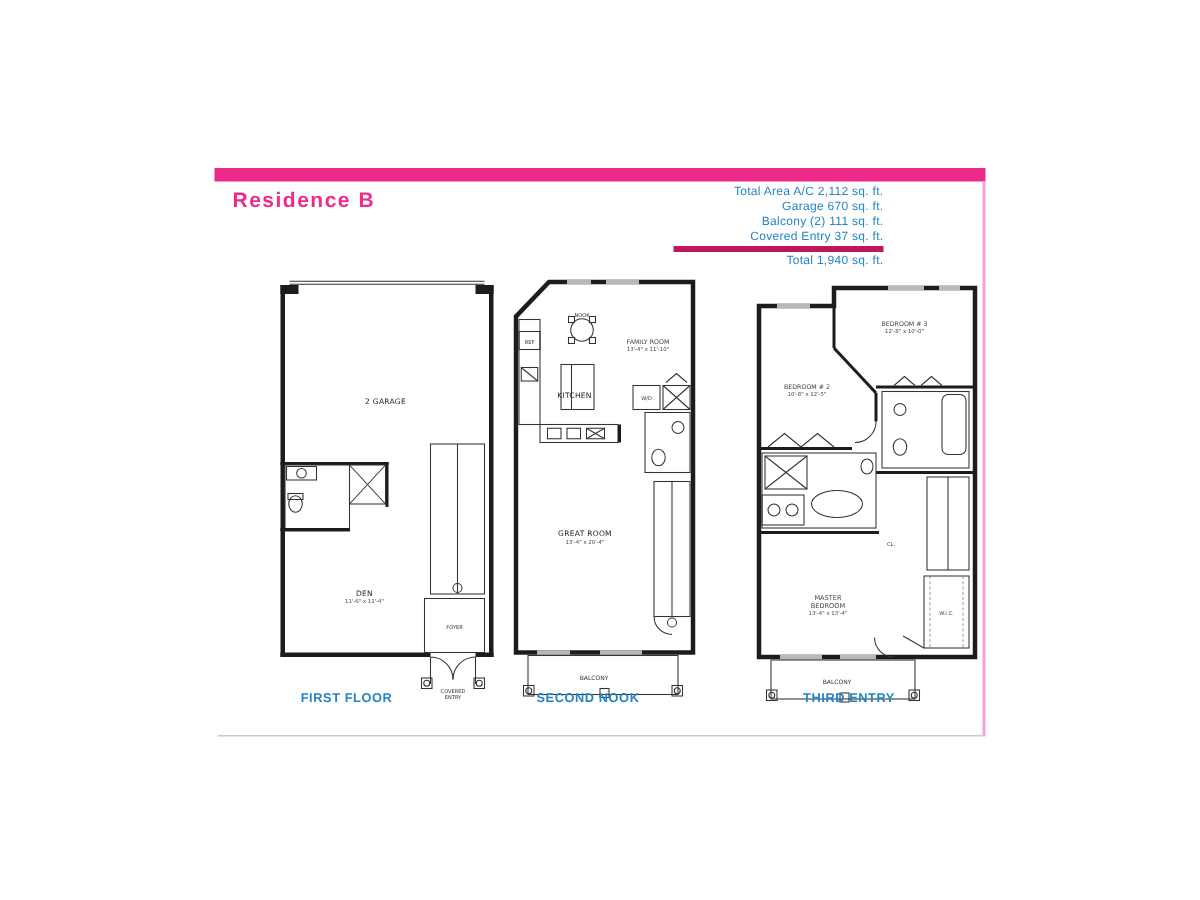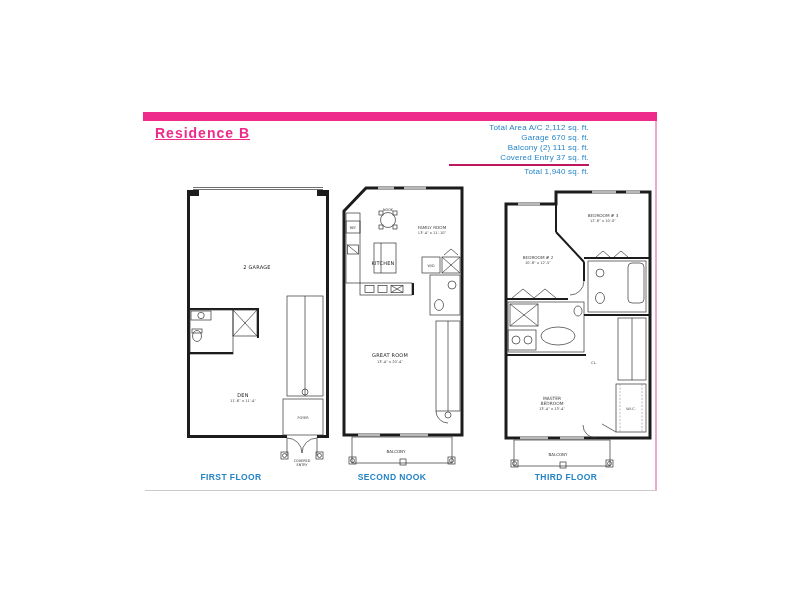--- a/index.html
+++ b/index.html
@@ -2,25 +2,25 @@
 <html><head>
 <meta charset="utf-8">
 <style>
   html,body{margin:0;padding:0;background:#fff;}
   #stage{position:relative;width:800px;height:600px;background:#ffffff;overflow:hidden;
          font-family:"Liberation Sans","DejaVu Sans",sans-serif;}
   .pink-bar{position:absolute;left:143px;top:112px;width:514px;height:9px;background:#ee2a8b;}
   .right-rule{position:absolute;left:655px;top:121px;width:2px;height:369px;background:#f0a6cd;}
   .bottom-rule{position:absolute;left:145px;top:490px;width:512px;height:1px;background:#c9c9c9;}
   .title{position:absolute;left:155px;top:125px;font-size:14px;font-weight:bold;
-         letter-spacing:1px;color:#ee2a8b;text-decoration:underline;}
+         letter-spacing:1px;color:#ee2a8b;}
   .summary{position:absolute;left:449px;top:123px;width:140px;text-align:right;
            color:#2584c6;font-size:8px;line-height:10px;letter-spacing:.2px;font-weight:normal;}
-  .summary .rule-line{border-bottom:2px solid #be185d;padding-bottom:1px;margin-bottom:1px;}
-  .floor-caption{position:absolute;top:472px;width:120px;text-align:center;color:#2584c6;
+  .summary .rule-line{border-bottom:4px solid #be185d;padding-bottom:1px;margin-bottom:1px;}
+  .floor-caption{position:absolute;top:460px;width:120px;text-align:center;color:#2584c6;
                  font-size:8.5px;font-weight:bold;letter-spacing:.4px;}
   .plan{position:absolute;}
   .plan svg{display:block;}
   .plan-label{font-family:"DejaVu Sans",sans-serif;font-size:5px;fill:#222;letter-spacing:.2px;}
   .plan-dims{font-family:"DejaVu Sans",sans-serif;font-size:3.6px;fill:#444;}
   .plan-tiny{font-family:"DejaVu Sans",sans-serif;font-size:3.4px;fill:#333;}
   .wall{stroke:#1c1c1c;fill:none;}
   .thin{stroke:#333;stroke-width:.7;fill:none;}
   .win{fill:#b9b9b9;}
 </style>
@@ -276,15 +276,15 @@
       <text x="38" y="73" text-anchor="middle" class="plan-dims" style="font-size:4.2px">BEDROOM # 2</text>
       <text x="38" y="78" text-anchor="middle" class="plan-dims">10'-8" x 12'-5"</text>
       <text x="94" y="178" text-anchor="middle" class="plan-tiny">CL.</text>
       <text x="52" y="214" text-anchor="middle" class="plan-dims" style="font-size:4.4px">MASTER</text>
       <text x="52" y="219" text-anchor="middle" class="plan-dims" style="font-size:4.4px">BEDROOM</text>
       <text x="52" y="224" text-anchor="middle" class="plan-dims">13'-4" x 13'-4"</text>
       <text x="131" y="224" text-anchor="middle" class="plan-tiny">W.I.C.</text>
       <text x="58" y="270" text-anchor="middle" class="plan-tiny" style="font-size:4px">BALCONY</text>
     </svg>
   </div>
-  <div class="floor-caption" style="left:506px;">THIRD FLOOR</div>
+  <div class="floor-caption" style="left:506px;">THIRD ENTRY</div>
 
 </div>
 
 </body></html>

